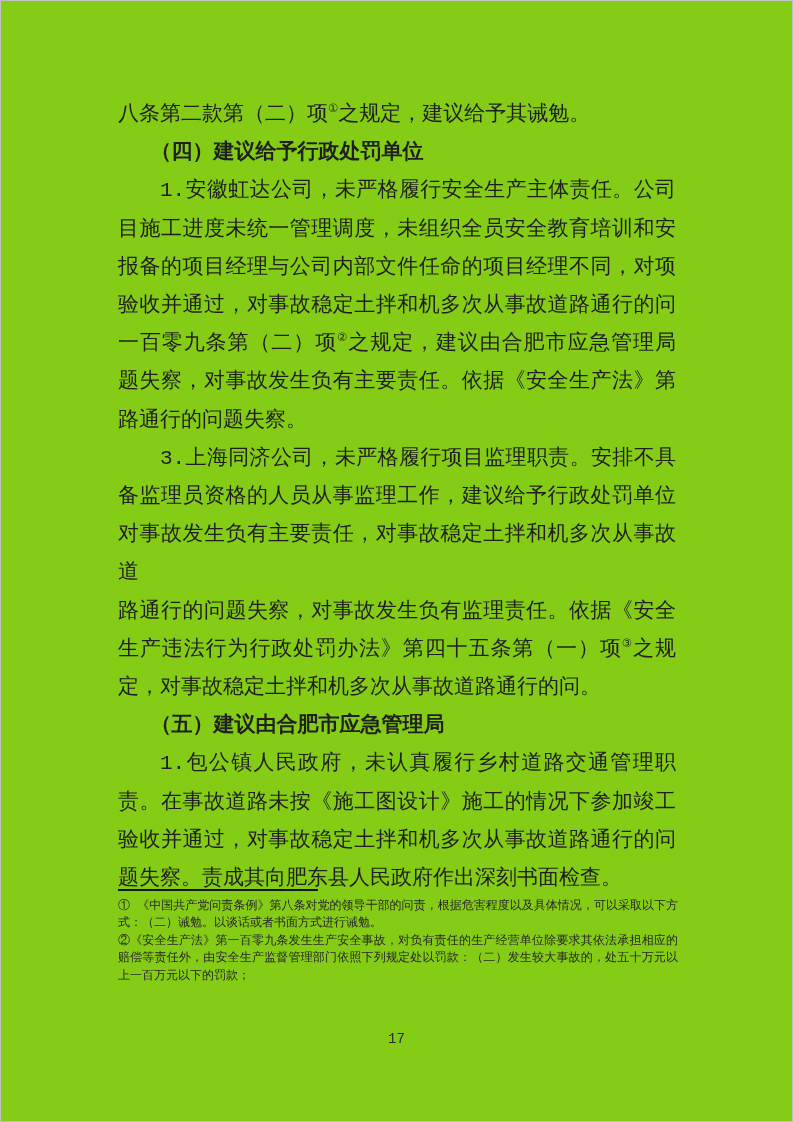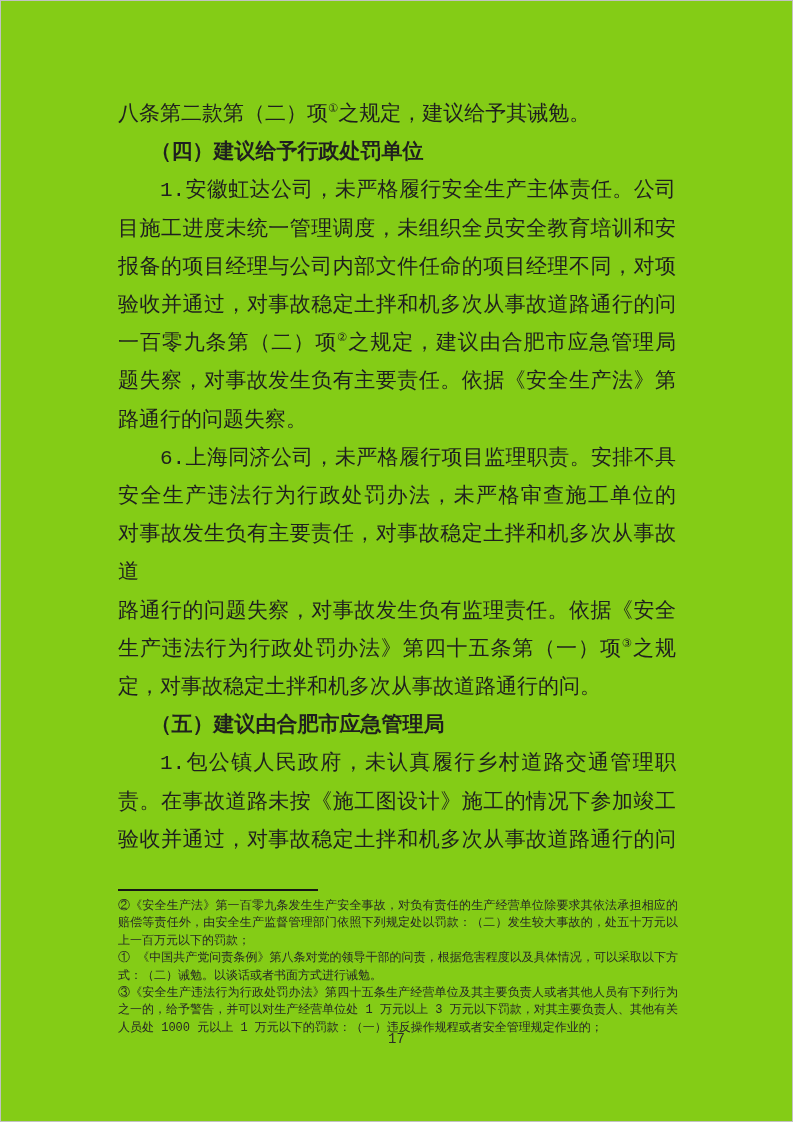--- a/index.html
+++ b/index.html
@@ -47,35 +47,35 @@
   <div class="content">
       <div class="bl">八条第二款第（二）项<sup>①</sup>之规定，建议给予其诫勉。</div>
       <div class="bl b ih">（四）建议给予行政处罚单位</div>
       <div class="bl j ip">1.安徽虹达公司，未严格履行安全生产主体责任。公司</div>
       <div class="bl j">目施工进度未统一管理调度，未组织全员安全教育培训和安</div>
       <div class="bl j">报备的项目经理与公司内部文件任命的项目经理不同，对项</div>
       <div class="bl j">验收并通过，对事故稳定土拌和机多次从事故道路通行的问</div>
       <div class="bl j">一百零九条第（二）项<sup>②</sup>之规定，建议由合肥市应急管理局</div>
       <div class="bl j">题失察，对事故发生负有主要责任。依据《安全生产法》第</div>
       <div class="bl">路通行的问题失察。</div>
-      <div class="bl j ip">6.上海同济公司，未严格履行项目监理职责。安排不具</div>
-      <div class="bl j">安全生产违法行为行政处罚办法，未严格审查施工单位的</div>
+      <div class="bl j ip">3.上海同济公司，未严格履行项目监理职责。安排不具</div>
+      <div class="bl j">备监理员资格的人员从事监理工作，建议给予行政处罚单位</div>
       <div class="bl j">对事故发生负有主要责任，对事故稳定土拌和机多次从事故道</div>
       <div class="bl j">路通行的问题失察，对事故发生负有监理责任。依据《安全</div>
       <div class="bl j">生产违法行为行政处罚办法》第四十五条第（一）项<sup>③</sup>之规</div>
       <div class="bl">定，对事故稳定土拌和机多次从事故道路通行的问。</div>
       <div class="bl b ih">（五）建议由合肥市应急管理局</div>
       <div class="bl j ip">1.包公镇人民政府，未认真履行乡村道路交通管理职</div>
       <div class="bl j">责。在事故道路未按《施工图设计》施工的情况下参加竣工</div>
       <div class="bl j">验收并通过，对事故稳定土拌和机多次从事故道路通行的问</div>
+      <div class="bl">题失察。责成其向肥东县人民政府作出深刻书面检查。</div>
     </div>
 
   <div class="fn-rule"></div>
 
   <div class="footnotes">
+    <p>① 《中国共产党问责条例》第八条对党的领导干部的问责，根据危害程度以及具体情况，可以采取以下方式：（二）诫勉。以谈话或者书面方式进行诫勉。</p>
     <p>②《安全生产法》第一百零九条发生生产安全事故，对负有责任的生产经营单位除要求其依法承担相应的赔偿等责任外，由安全生产监督管理部门依照下列规定处以罚款：（二）发生较大事故的，处五十万元以上一百万元以下的罚款；</p>
-    <p>① 《中国共产党问责条例》第八条对党的领导干部的问责，根据危害程度以及具体情况，可以采取以下方式：（二）诫勉。以谈话或者书面方式进行诫勉。</p>
-    <p>③《安全生产违法行为行政处罚办法》第四十五条生产经营单位及其主要负责人或者其他人员有下列行为之一的，给予警告，并可以对生产经营单位处 1 万元以上 3 万元以下罚款，对其主要负责人、其他有关人员处 1000 元以上 1 万元以下的罚款：（一）违反操作规程或者安全管理规定作业的；</p>
   </div>
 
   <div class="page-number">17</div>
 
 </div>
 
 </body></html>

